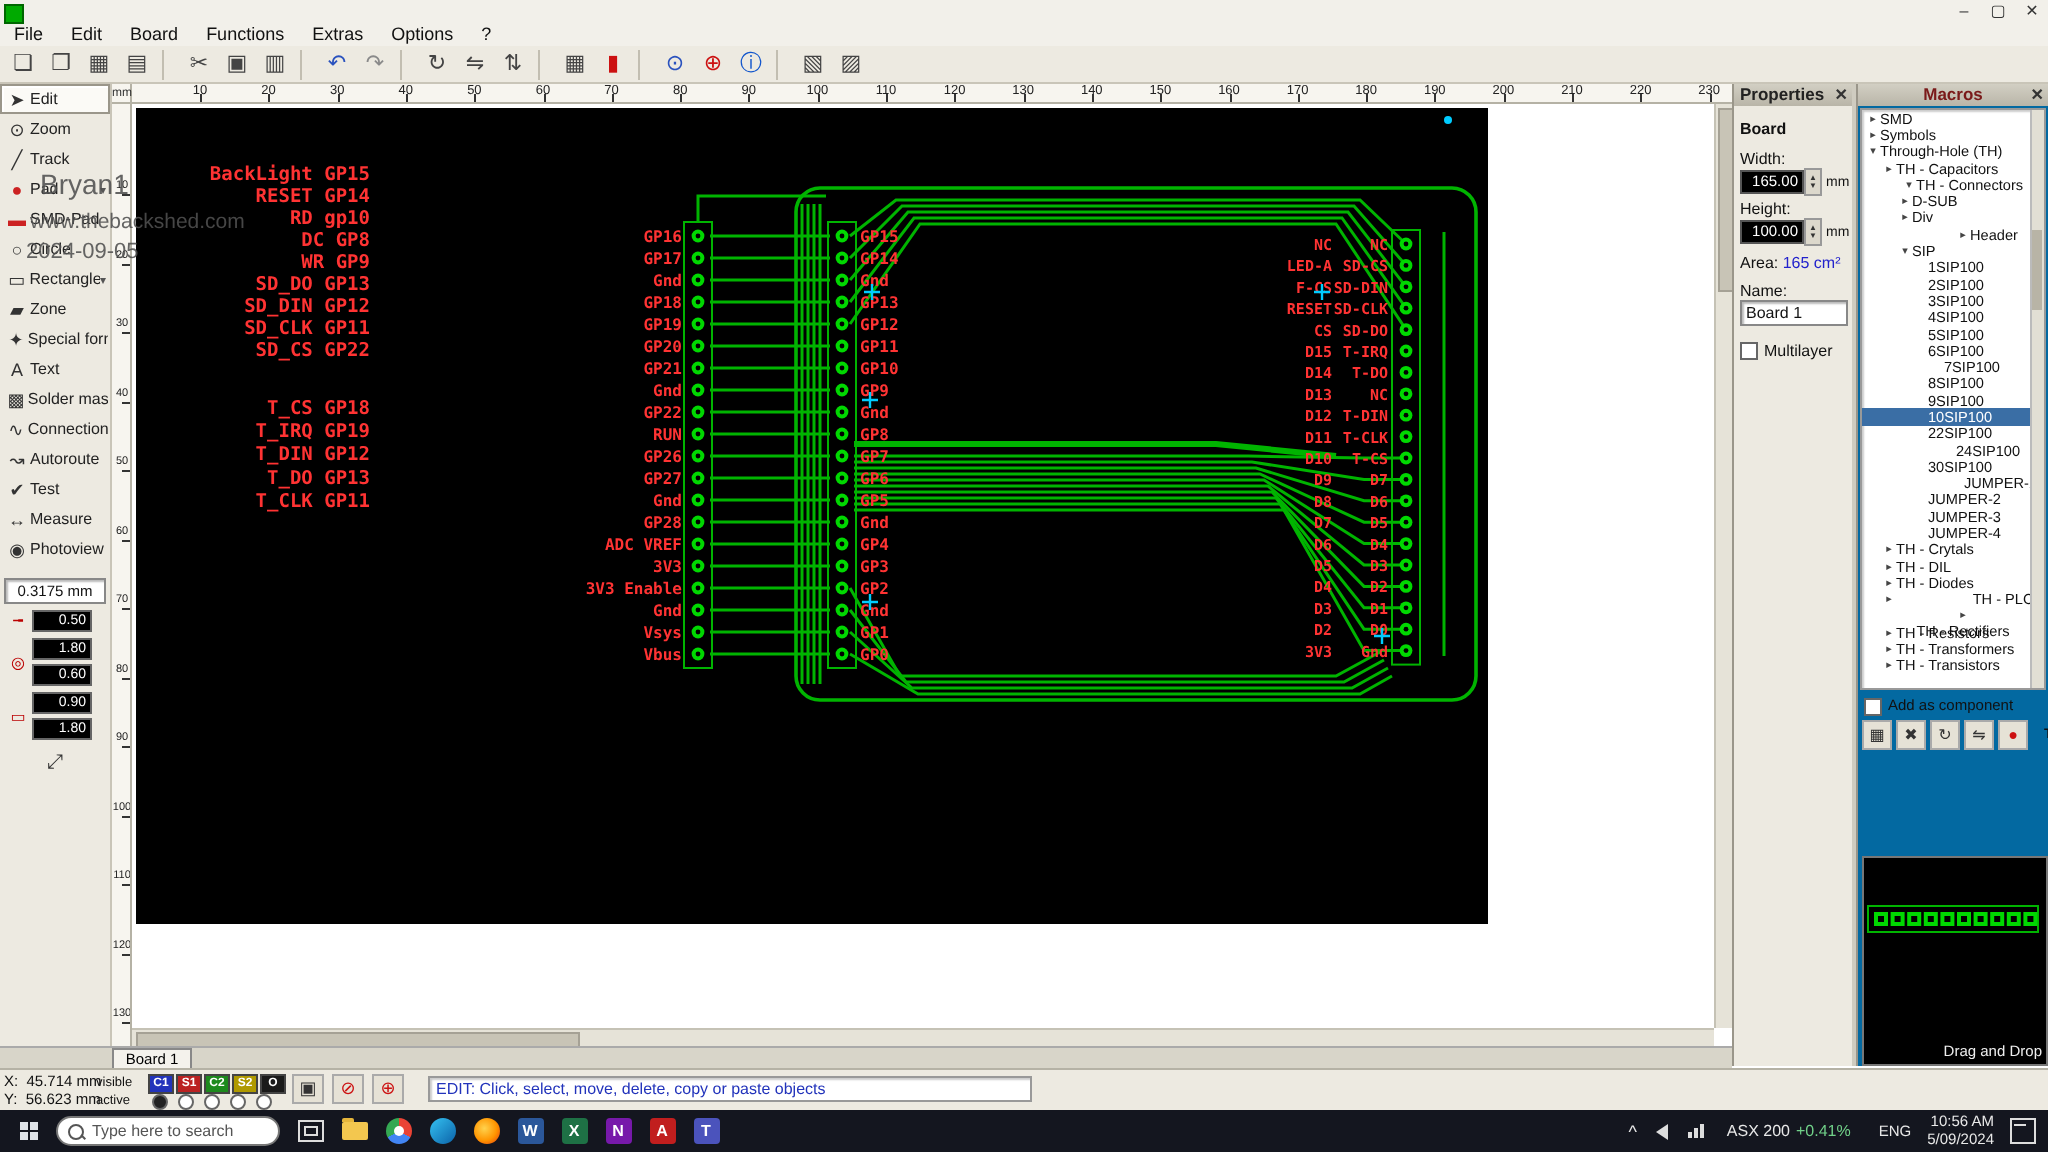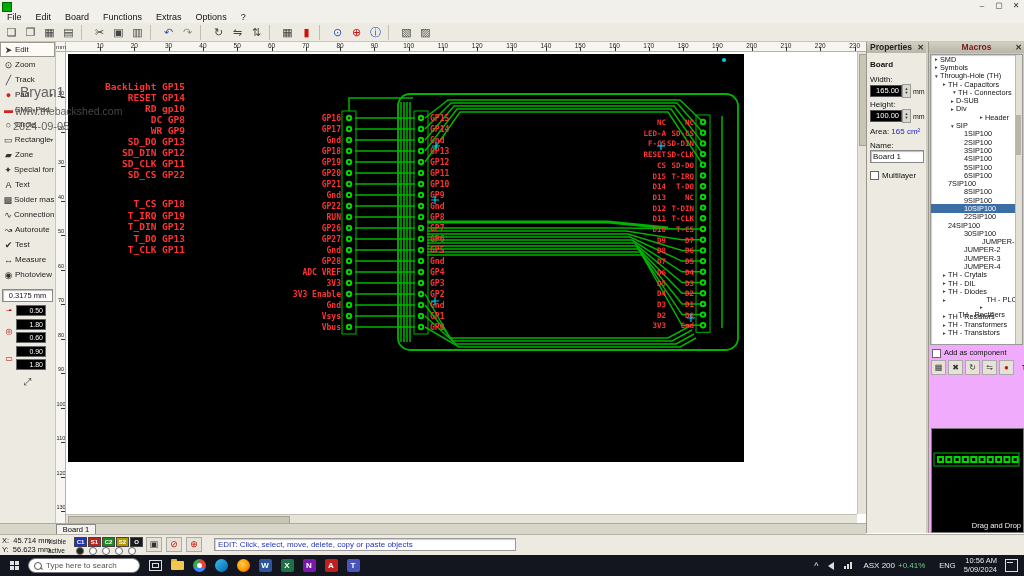--- a/index.html
+++ b/index.html
@@ -66,21 +66,21 @@
   #prop-body{position:relative;}
   .plabel{position:absolute;left:3px;white-space:nowrap;}
   .pinput-row{position:absolute;left:3px;display:flex;align-items:center;}
   .blackbox{width:28px;height:10px;background:#000;color:#fff;font-size:7.5px;line-height:10px;text-align:right;padding-right:2px;border:1px solid #555;}
   .spin{width:7px;height:12px;display:flex;flex-direction:column;justify-content:center;font-size:4px;color:#333;background:#dcd8cc;border:1px solid #999;line-height:4px;text-align:center;}
   .unit{font-size:7px;margin-left:2px;}
   #area-value{color:#2222cc;}
   #name-input{width:50px;height:11px;background:#fff;border:1px solid #888;box-shadow:inset 1px 1px 1px #bbb;font-size:8px;line-height:11px;padding-left:2px;}
   .cb{width:7px;height:7px;background:#fff;border:1px solid #666;display:inline-block;vertical-align:middle;margin-right:3px;}
   #panel-gap{left:926px;top:42px;width:2px;height:491px;background:#cfccc0;}
-  #macros{left:928px;top:42px;width:96px;height:491px;background:#f0abfc;border-left:1px solid #9a968a;box-sizing:border-box;}
+  #macros{left:928px;top:42px;width:96px;height:491px;background:#0369a1;border-left:1px solid #9a968a;box-sizing:border-box;}
   #macros .panel-hdr{text-align:center;color:#7a1a1a;}
   #macro-tree{position:absolute;left:1px;top:12px;width:93px;height:291px;background:#fff;border:1px solid #999;box-shadow:inset 1px 1px 1px #ccc;overflow:hidden;box-sizing:border-box;}
   .trow{height:8.3px;display:flex;align-items:center;font-size:7.3px;color:#111;white-space:nowrap;}
   .trow.tsel{background:#3a6ea5;color:#fff;}
   .tarrow{width:7px;font-size:5.5px;color:#444;text-align:center;flex:none;}
   .trow.tsel .tarrow{color:#fff;}
   #tree-scroll{position:absolute;right:0;top:0;width:6px;height:100%;background:#e2dfd4;border-left:1px solid #bbb;}
   #tree-scroll .thumb{position:absolute;left:0;top:60px;width:5px;height:40px;background:#b8b4a6;}
   #addcomp-row{position:absolute;left:3px;top:306px;font-size:7.5px;color:#111;}
   #macro-tools{position:absolute;left:2px;top:318px;display:flex;align-items:center;gap:2px;}
@@ -747,41 +747,41 @@
         <span class="tlabel">4SIP100</span>
       </div>
       <div class="trow" style="padding-left: 26px;">
         <span class="tarrow"></span>
         <span class="tlabel">5SIP100</span>
       </div>
       <div class="trow" style="padding-left: 26px;">
         <span class="tarrow"></span>
         <span class="tlabel">6SIP100</span>
       </div>
-      <div class="trow" style="padding-left: 10px;">
+      <div class="trow" style="padding-left: 34px;">
         <span class="tarrow"></span>
         <span class="tlabel">7SIP100</span>
       </div>
       <div class="trow" style="padding-left: 26px;">
         <span class="tarrow"></span>
         <span class="tlabel">8SIP100</span>
       </div>
       <div class="trow" style="padding-left: 26px;">
         <span class="tarrow"></span>
         <span class="tlabel">9SIP100</span>
       </div>
       <div class="trow tsel" style="padding-left: 26px;">
         <span class="tarrow"></span>
         <span class="tlabel">10SIP100</span>
       </div>
       <div class="trow" style="padding-left: 26px;">
         <span class="tarrow"></span>
         <span class="tlabel">22SIP100</span>
       </div>
-      <div class="trow" style="padding-left: 10px;">
+      <div class="trow" style="padding-left: 40px;">
         <span class="tarrow"></span>
         <span class="tlabel">24SIP100</span>
       </div>
       <div class="trow" style="padding-left: 26px;">
         <span class="tarrow"></span>
         <span class="tlabel">30SIP100</span>
       </div>
       <div class="trow" style="padding-left: 44px; align-items: center;">
         <span class="tarrow"></span>
         <span class="tlabel">JUMPER-1</span>

